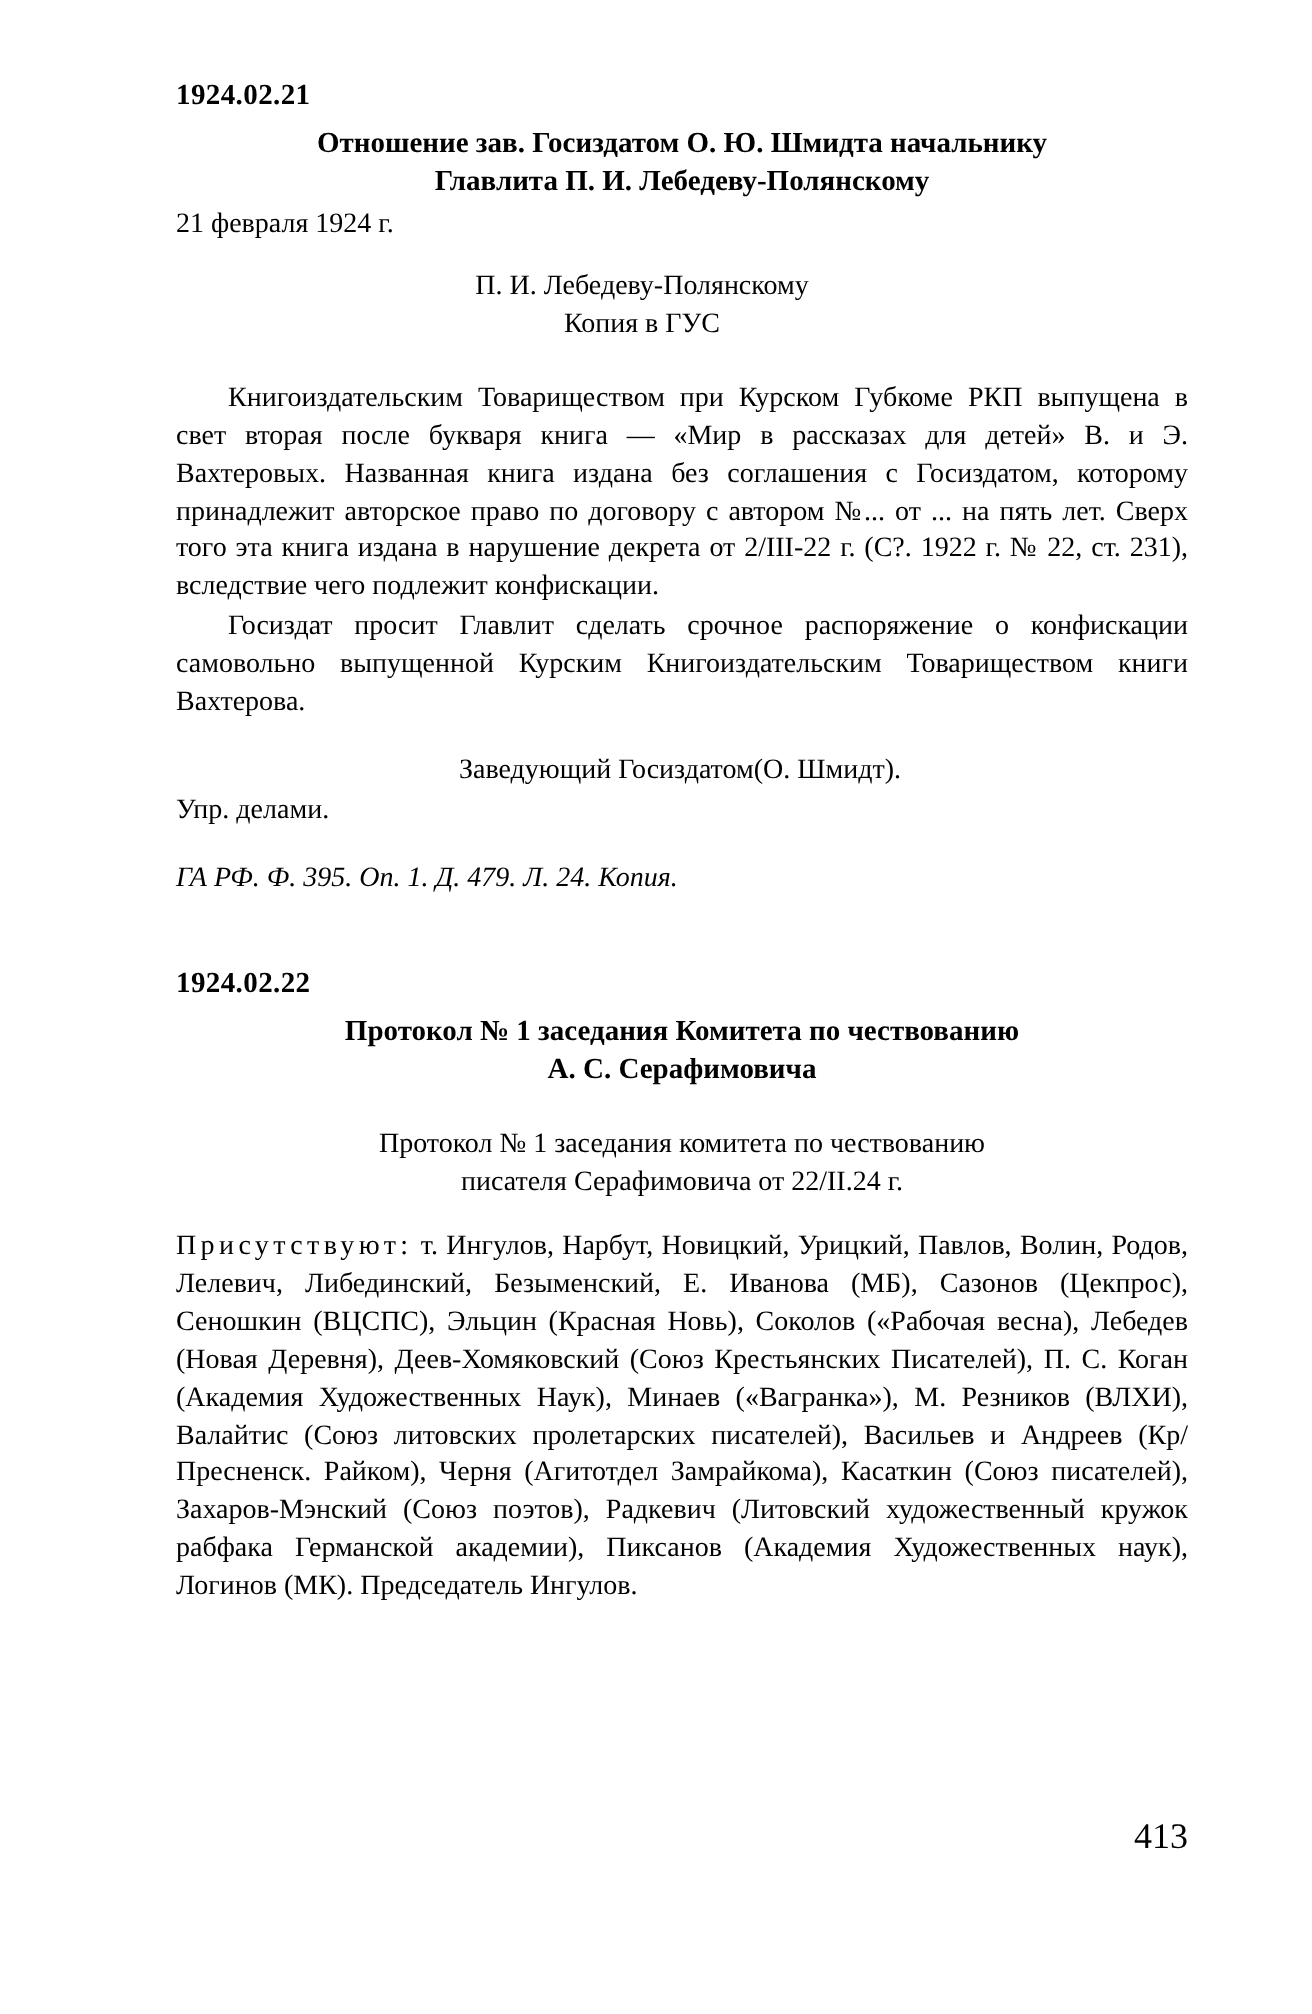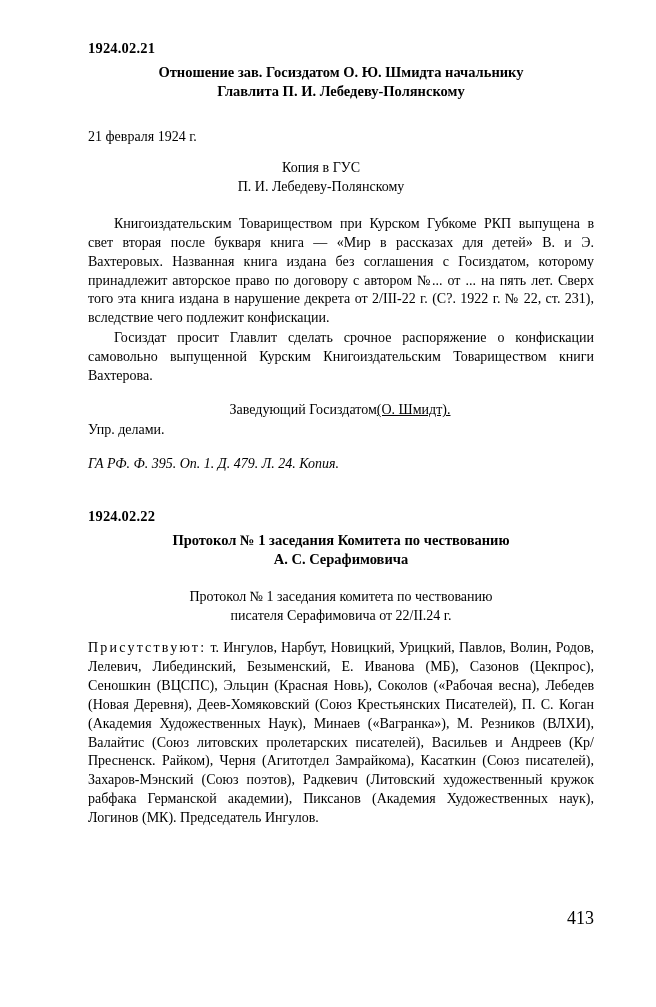--- a/index.html
+++ b/index.html
@@ -25,21 +25,21 @@
     font-weight: bold;
     font-size: 14.5px;
     margin: 0 0 6px 0;
     letter-spacing: 0.2px;
   }
   .doc-title {
     font-weight: bold;
     font-size: 14.5px;
     text-align: center;
     line-height: 1.32;
-    margin: 0 0 28px 0;
+    margin: 0 0 4px 0;
   }
   .doc-title .line2 {
     display: block;
   }
   .right-date {
     font-size: 14px;
     margin: 0 0 14px 0;
     padding-right: 2px;
   }
   .addressee {
@@ -67,21 +67,20 @@
     margin-top: 15px;
     font-size: 14px;
     line-height: 1.36;
   }
   .sign-row {
     display: flex;
     justify-content: center;
   }
   .sign-row .right {
     padding-right: 2px;
-    text-decoration: underline;
   }
   .archive {
     font-style: italic;
     font-size: 14px;
     margin-top: 17px;
     margin-bottom: 0;
   }
   .sec2 {
     margin-top: 36px;
   }
@@ -119,22 +118,22 @@
   <div>
     <div class="doc-date">1924.02.21</div>
     <div class="doc-title">
       <span>Отношение зав. Госиздатом О. Ю. Шмидта начальнику</span>
       <span class="line2">Главлита П. И. Лебедеву-Полянскому</span>
     </div>
 
     <div class="right-date">21 февраля 1924 г.</div>
 
     <div class="addressee">
+      <span>П. И. Лебедеву-Полянскому</span>
       <span>Копия в ГУС</span>
-      <span>П. И. Лебедеву-Полянскому</span>
     </div>
 
     <p class="body-par">Книгоиздательским Товариществом при Курском Губкоме РКП выпущена в свет вторая после букваря книга — «Мир в рассказах для детей» В. и Э. Вахтеровых. Названная книга издана без соглашения с Госиздатом, которому принадлежит авторское право по договору с автором №... от ... на пять лет. Сверх того эта книга издана в нарушение декрета от 2/III-22 г. (С?. 1922 г. № 22, ст. 231), вследствие чего подлежит конфискации.</p>
     <p class="body-par">Госиздат просит Главлит сделать срочное распоряжение о конфискации самовольно выпущенной Курским Книгоиздательским Товариществом книги Вахтерова.</p>
 
     <div class="sign-block">
       <div class="sign-row">
         <span>Заведующий Госиздатом</span>
         <span class="right">(О. Шмидт).</span>
       </div>

